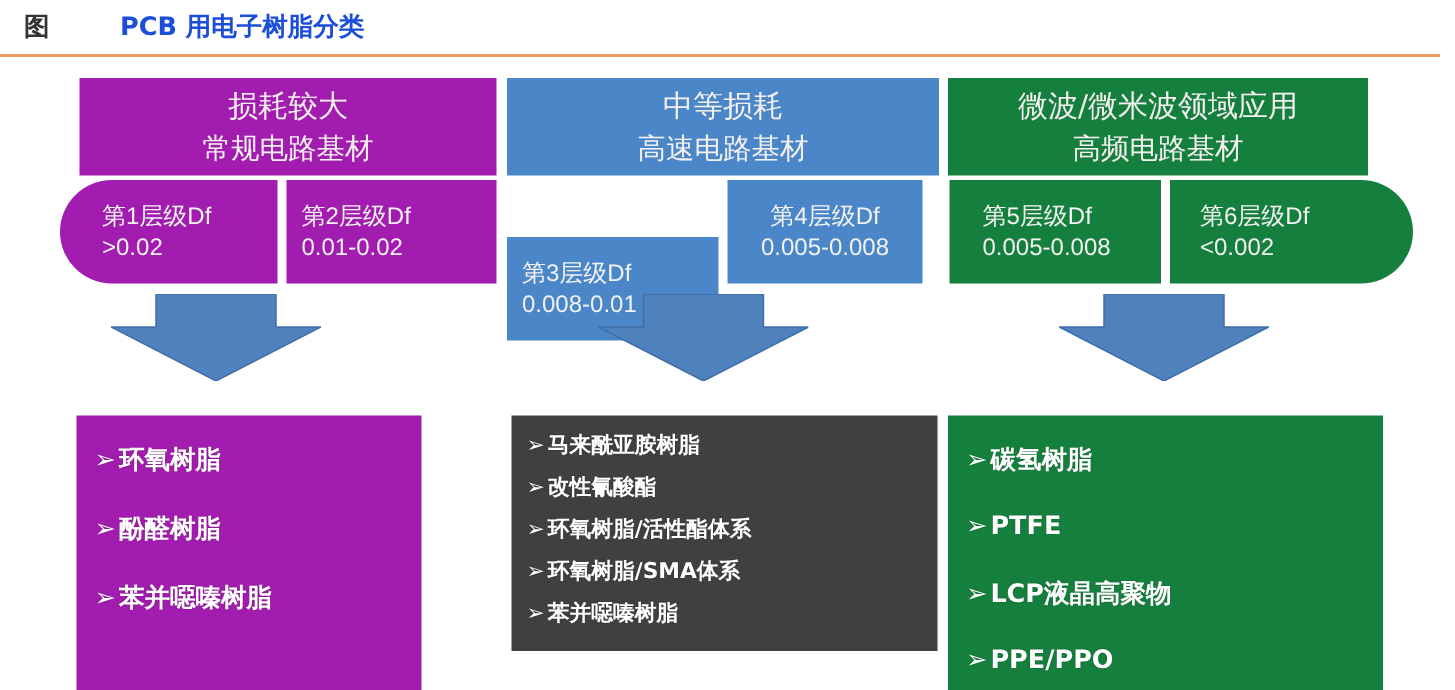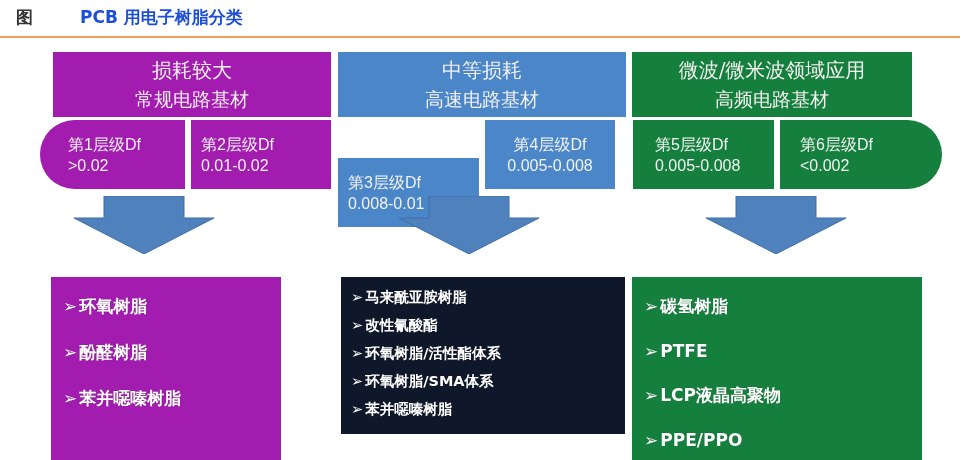--- a/index.html
+++ b/index.html
@@ -16,21 +16,21 @@
   .top-box .l1 { display: block; }
   .top-box .l2 { display: block; font-size: 19px; }
 
   .df-box { position: absolute; top: 120px; height: 69px; color: #f2f2f2;
             font-family: "Liberation Sans", sans-serif; font-size: 16px; line-height: 21px;
             box-sizing: border-box; padding-top: 14px; }
   .df-box span { display: block; }
 
   .red { background: #a21caf; }
   .blue { background: #4a86c8; }
-  .blue-dark { background: #0f172a; }
+  .blue-dark { background: #404040; }
   .green { background: #15803d; }
 
   .arrow { position: absolute; top: 196px; width: 104px; height: 58px; }
 
   .bottom-box { position: absolute; top: 277px; color: #ffffff; font-weight: bold;
                 font-family: "DejaVu Sans", "Liberation Sans", sans-serif; box-sizing: border-box; }
   .bottom-box .item { display: block; white-space: nowrap; text-shadow: 0 0 1px rgba(0,0,0,0.35); }
   .bottom-box .mk { font-weight: normal; margin-right: 2px; }
 </style>
 </head>

